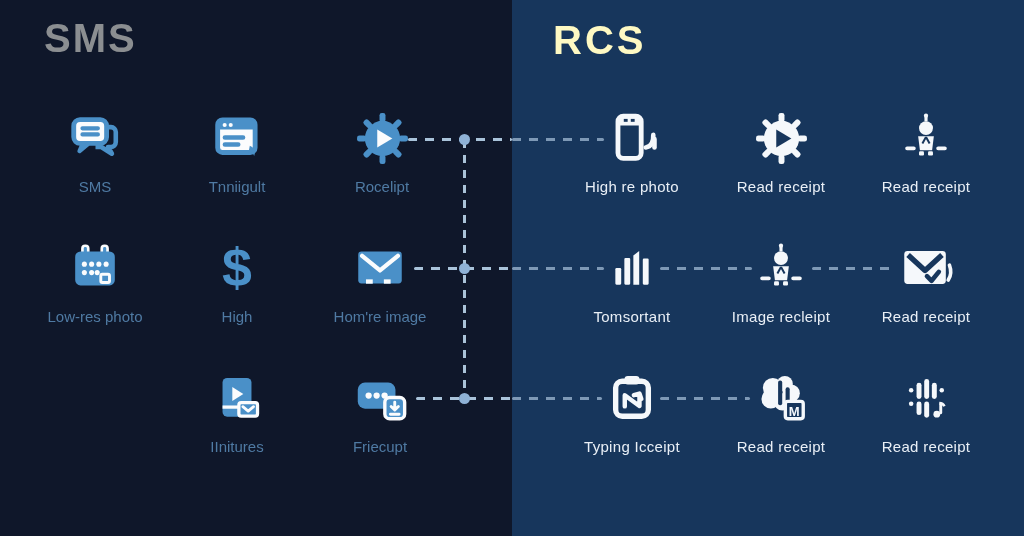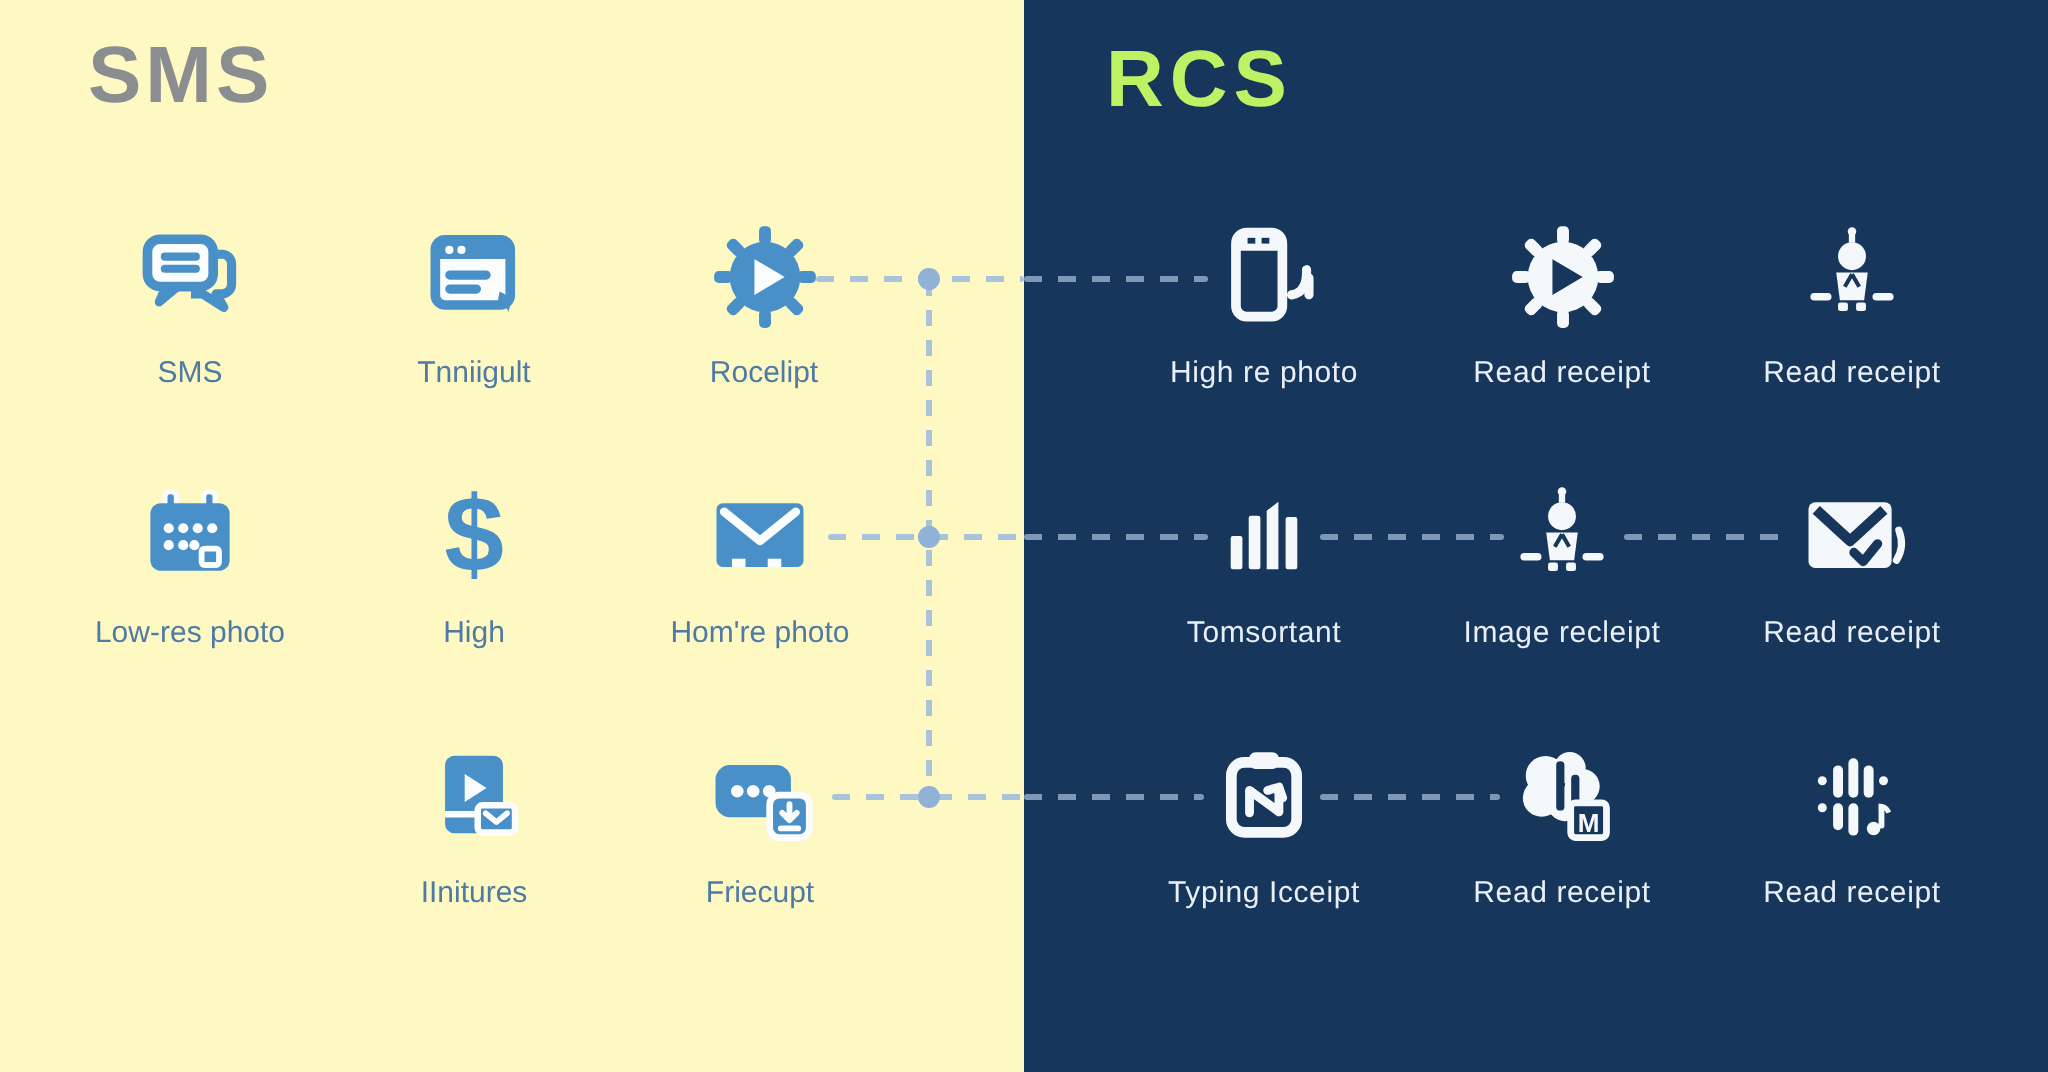--- a/index.html
+++ b/index.html
@@ -3,25 +3,25 @@
 <meta charset="utf-8">
 <style>
   html,body{margin:0;padding:0;background:#ffffff;}
   .stage{
     position:relative;width:1024px;height:536px;overflow:hidden;
     font-family:"Liberation Sans", sans-serif;
     background:#fbfcfd;
   }
   .edge-line{position:absolute;left:1px;top:0;width:2px;height:536px;background:#ececee;}
   .panel{position:absolute;top:0;height:536px;}
-  .panel.left{left:0;width:512px;background:#fef9c3;}
+  .panel.left{left:0;width:512px;background:#0f172a;}
   .panel.right{left:512px;width:512px;background:#17365c;}
   .title{position:absolute;font-size:40px;font-weight:700;letter-spacing:2px;}
   .left-title{left:44px;top:16px;color:#8b8e91;}
-  .right-title{left:41px;top:18px;color:#bef264;letter-spacing:3px;}
+  .right-title{left:41px;top:18px;color:#fef9c3;letter-spacing:3px;}
   .cell{
     position:absolute;width:150px;height:112px;
     display:flex;flex-direction:column;align-items:center;
   }
   .icon{height:64px;display:flex;align-items:center;justify-content:center;}
   .panel.left .icon{color:#4a90c8;}
   .panel.right .icon{color:#f5f8fb;}
   .label{margin-top:8px;font-size:15px;font-weight:500;text-align:center;white-space:nowrap;}
   .panel.left .label{color:#4f7aa3;}
   .panel.right .label{color:#e9eff6;letter-spacing:0.3px;}
@@ -118,21 +118,21 @@
 
     <div class="cell" style="left:305px;top:236px">
       <div class="icon">
         <svg viewBox="0 0 24 24" width="58" height="58">
           <rect x="3" y="5.2" width="18" height="13.2" rx="1.3" fill="currentColor"></rect>
           <path d="M4.6 7 L12 13 L19.4 7" fill="none" stroke="#fbfcfd" stroke-width="1.8" stroke-linecap="round" stroke-linejoin="round"></path>
           <rect x="6.2" y="16.7" width="2.8" height="1.8" fill="#fbfcfd"></rect>
           <rect x="13.6" y="16.7" width="2.8" height="1.8" fill="#fbfcfd"></rect>
         </svg>
       </div>
-      <div class="label">Hom're photo</div>
+      <div class="label">Hom're image</div>
     </div>
 
 
     <div class="cell" style="left:162px;top:366px">
       <div class="icon">
         <svg viewBox="0 0 24 24" width="56" height="56">
           <rect x="5.8" y="3.4" width="12.4" height="16.6" rx="2" fill="currentColor"></rect>
           <path d="M5.8 15.9 h12.4" stroke="#fbfcfd" stroke-width="1.4"></path>
           <polygon points="10,7.3 14.7,10.3 10,13.3" fill="#fbfcfd"></polygon>
           <rect x="12.8" y="14" width="8" height="5.8" rx="1" fill="currentColor" stroke="#fbfcfd" stroke-width="1.4"></rect>

